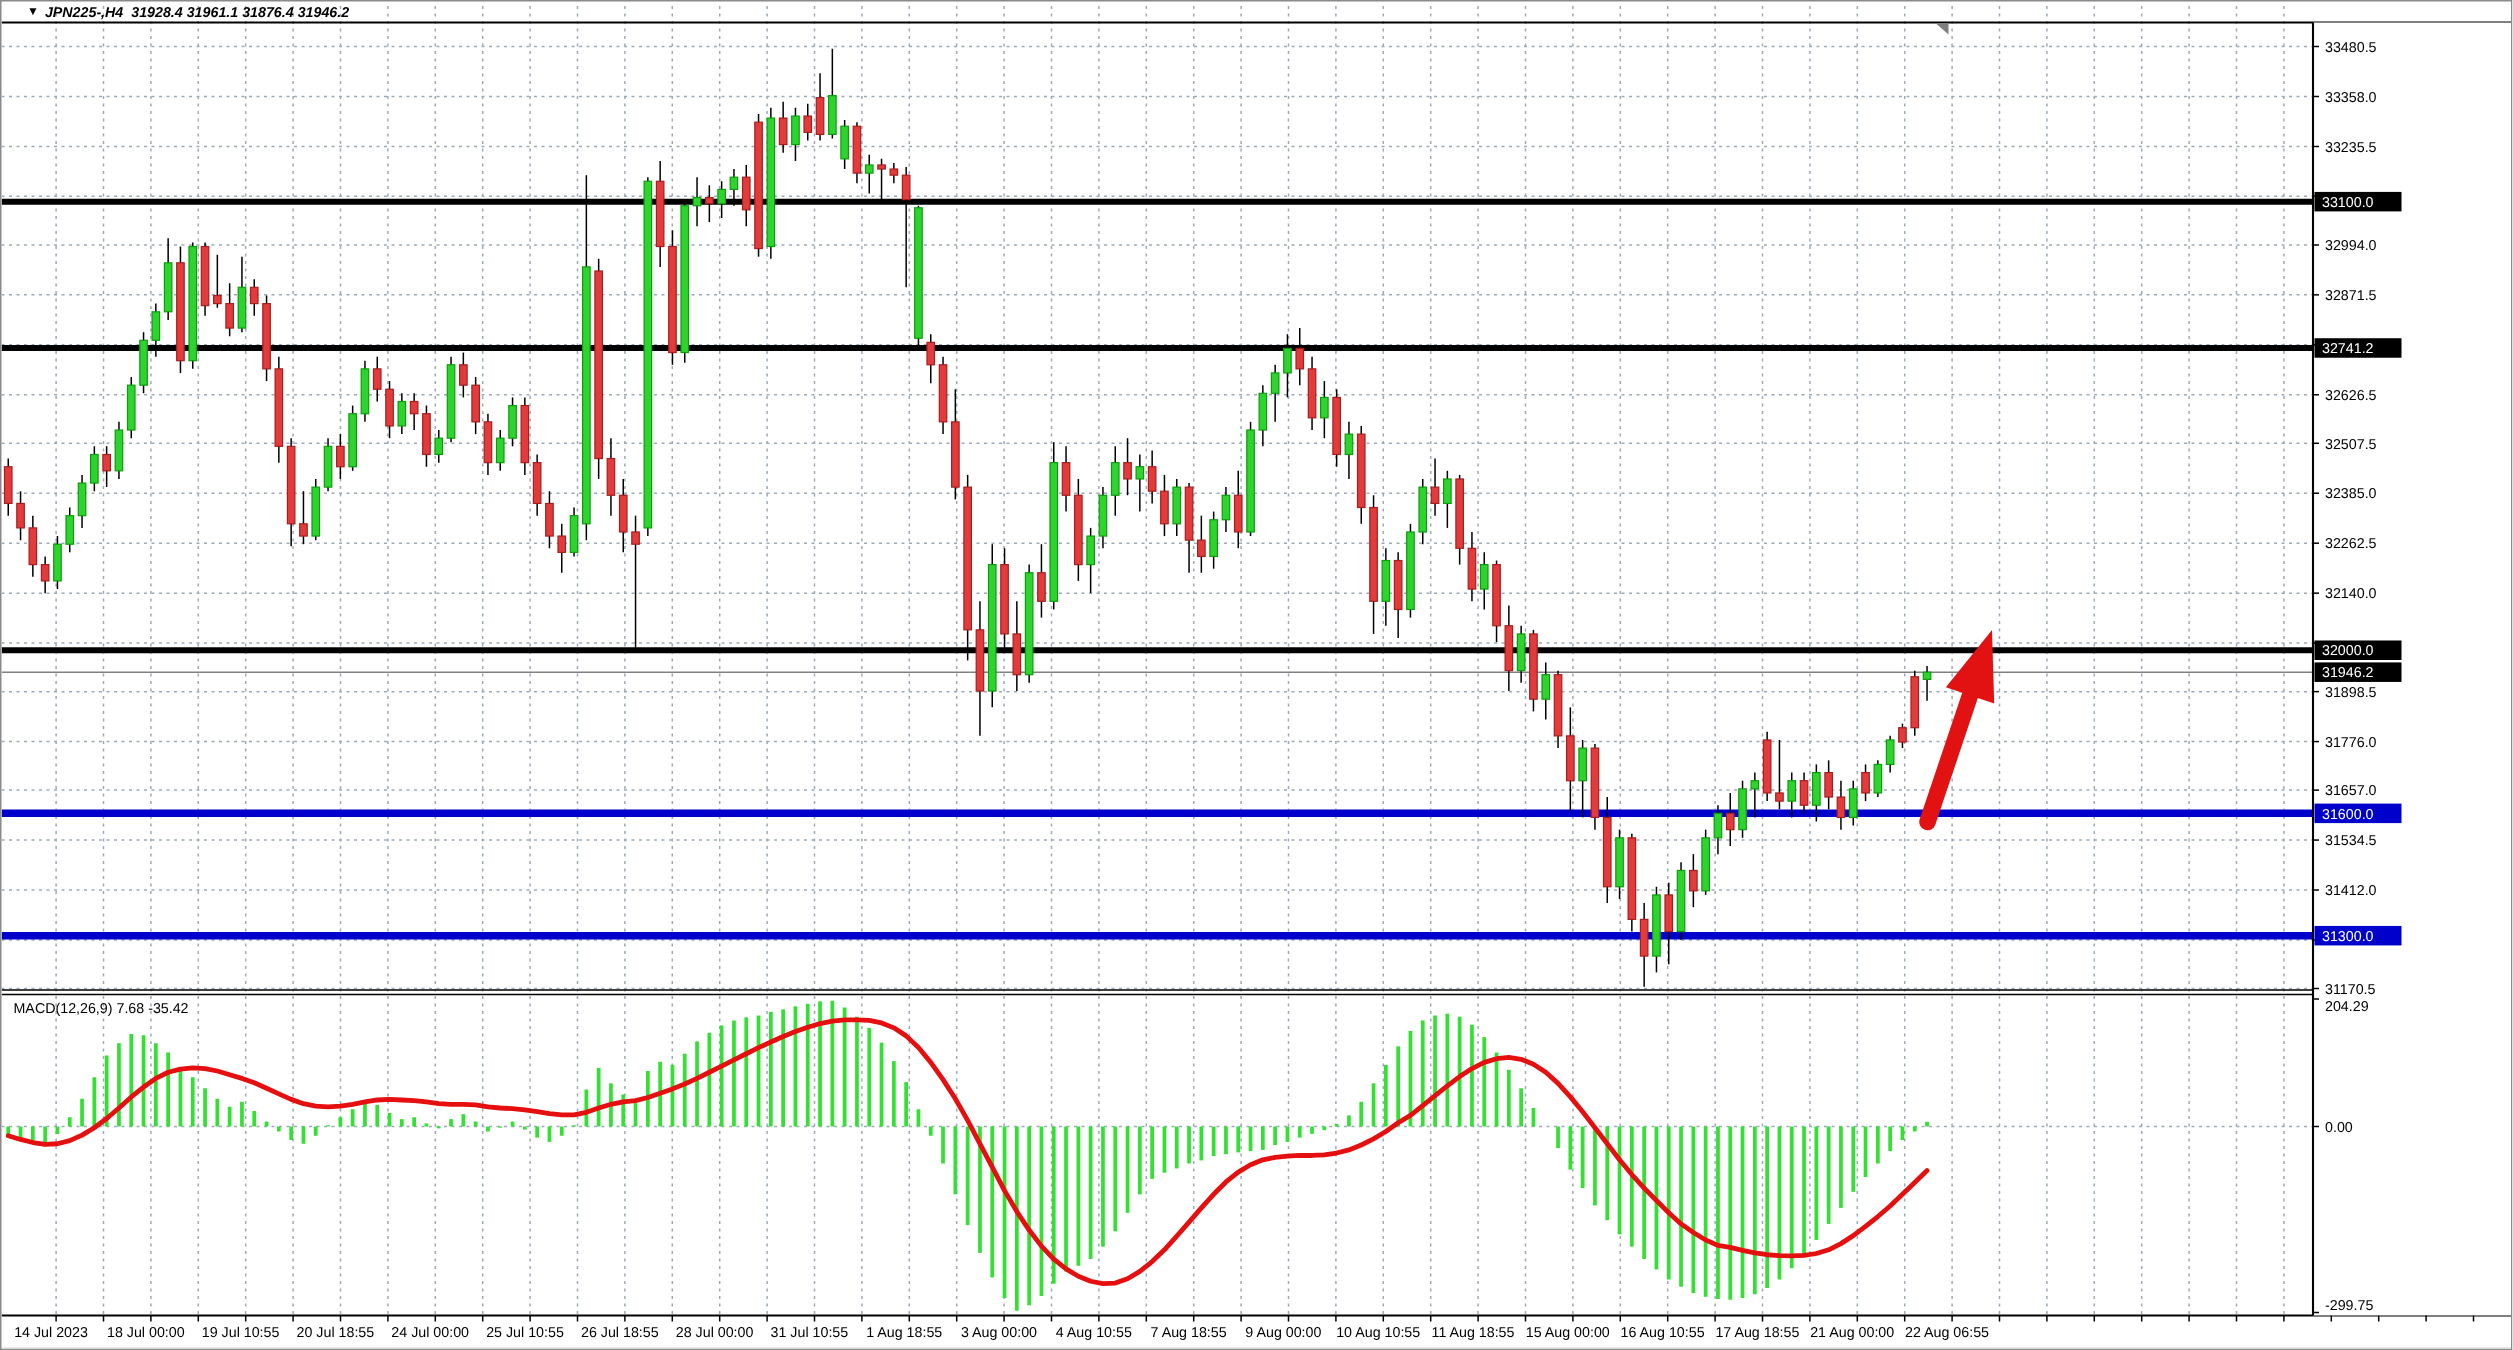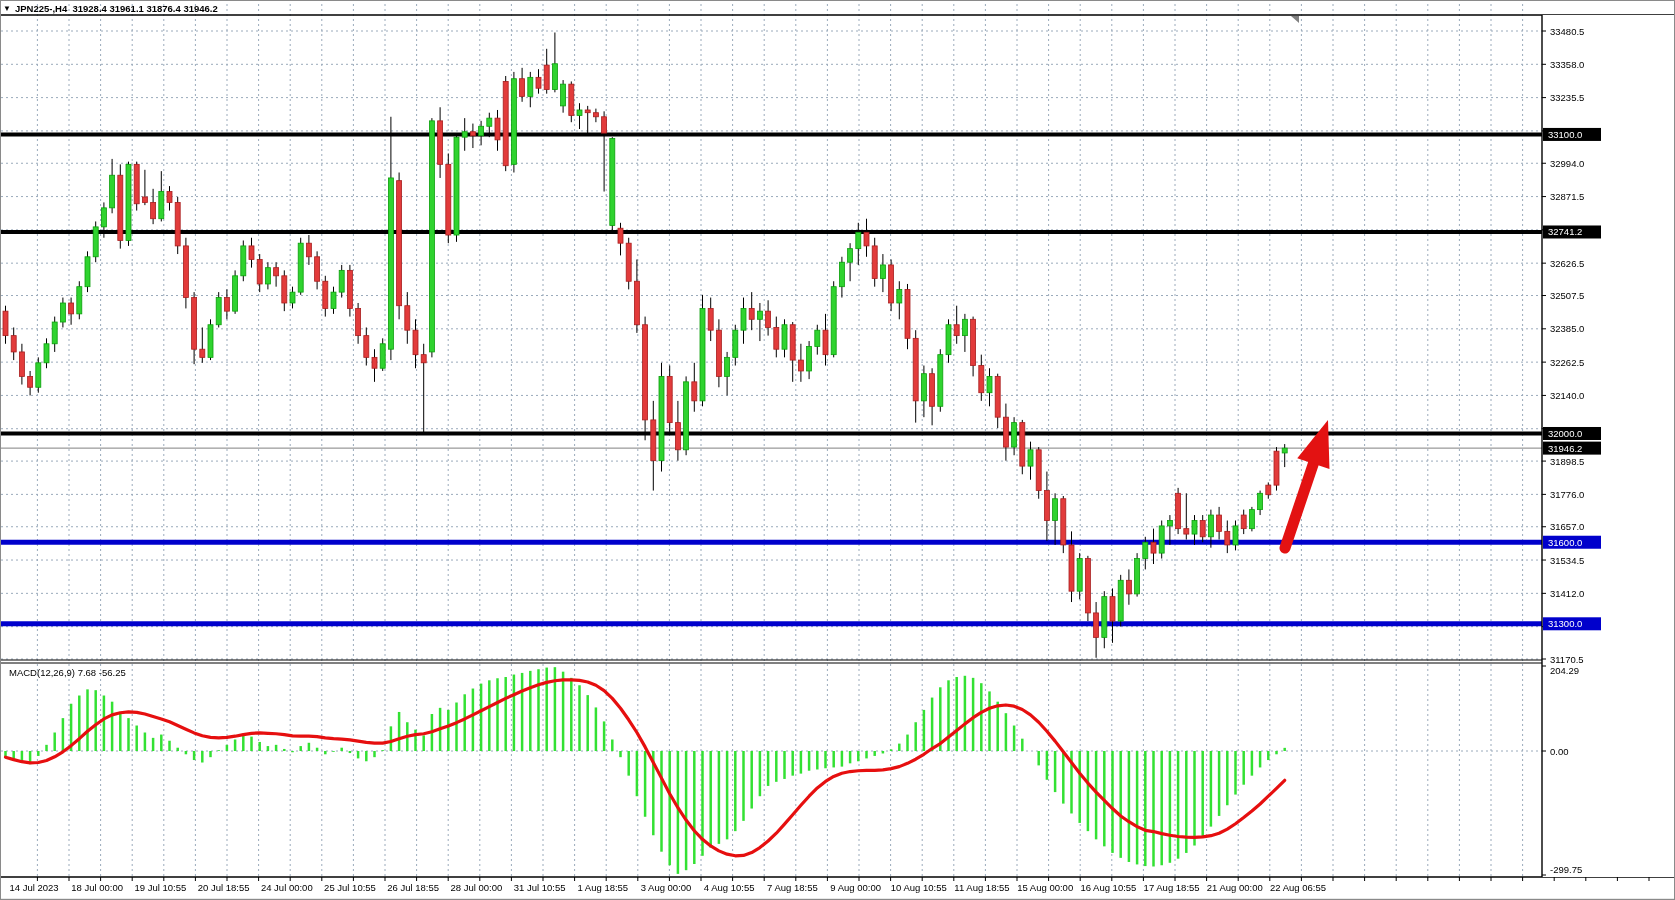--- a/index.html
+++ b/index.html
@@ -1,21 +1,21 @@
 <!DOCTYPE html>
 <html><head>
 <meta charset="utf-8">
 <style>
   html,body{margin:0;padding:0;background:#fff;}
   #window{position:relative;width:1675px;height:900px;background:#ffffff;
     border:1px solid #8a8a8a;box-sizing:border-box;overflow:hidden;
     font-family:"Liberation Sans",sans-serif;}
   #chart-svg{position:absolute;left:0;top:0;}
   .overlay{position:absolute;font-size:9.5px;color:#000;white-space:pre;}
-  #title-bar{left:2px;top:2px;font-weight:bold;}
+  #title-bar{left:17px;top:2px;font-weight:bold;font-style:italic;}
   #title-bar .tri{font-size:8px;position:relative;top:-1px;margin-right:4px;}
   #macd-caption{left:8px;top:666px;}
   #shift-marker{position:absolute;left:1290px;top:15px;width:0;height:0;
     border-left:8px solid transparent;border-top:7px solid #808080;}
 </style>
 </head>
 <body>
 
 <div id="window">
 
@@ -718,16 +718,16 @@
         <text x="1107.4" y="890" text-anchor="middle" fill="#000" font-size="9.5px" font-family="&quot;Liberation Sans&quot;,sans-serif" font-weight="400">16 Aug 10:55</text>
         <text x="1170.6000000000001" y="890" text-anchor="middle" fill="#000" font-size="9.5px" font-family="&quot;Liberation Sans&quot;,sans-serif" font-weight="400">17 Aug 18:55</text>
         <text x="1233.8" y="890" text-anchor="middle" fill="#000" font-size="9.5px" font-family="&quot;Liberation Sans&quot;,sans-serif" font-weight="400">21 Aug 00:00</text>
         <text x="1297" y="890" text-anchor="middle" fill="#000" font-size="9.5px" font-family="&quot;Liberation Sans&quot;,sans-serif" font-weight="400">22 Aug 06:55</text>
         <rect x="0" y="897" width="1675" height="3" fill="#e8e8e8"></rect>
       </g>
     </svg>
 
   <div id="title-bar" class="overlay"><span class="tri">▼</span><span>JPN225-,H4</span><span>  </span><span>31928.4 31961.1 31876.4 31946.2</span></div>
 
-  <div id="macd-caption" class="overlay">MACD(12,26,9) 7.68 -56.25</div>
+  <div id="macd-caption" class="overlay">MACD(12,26,9) 7.68 -35.42</div>
 
   <div id="shift-marker"></div>
 </div>
 
 </body></html>

